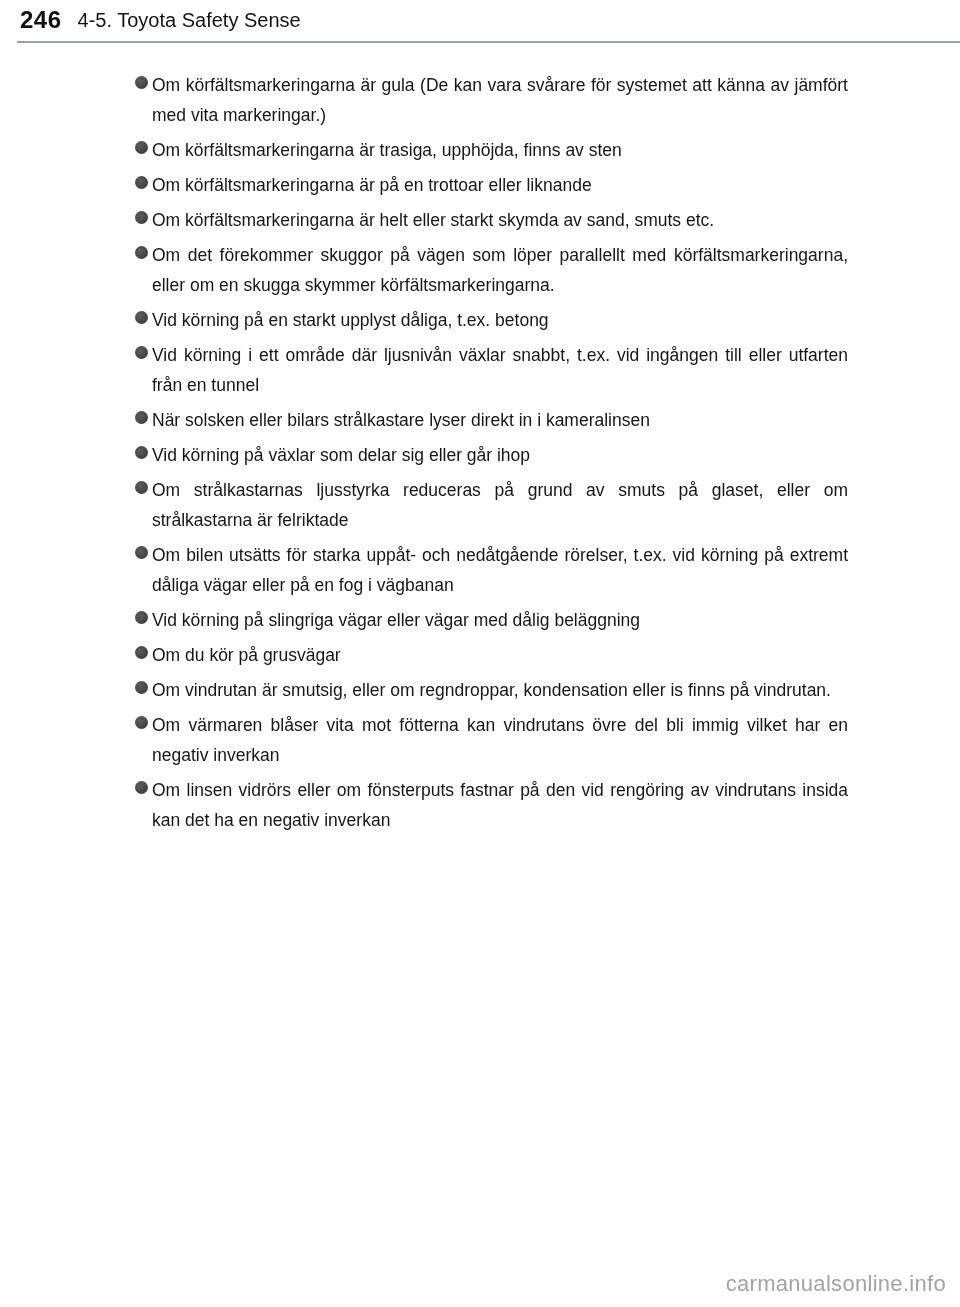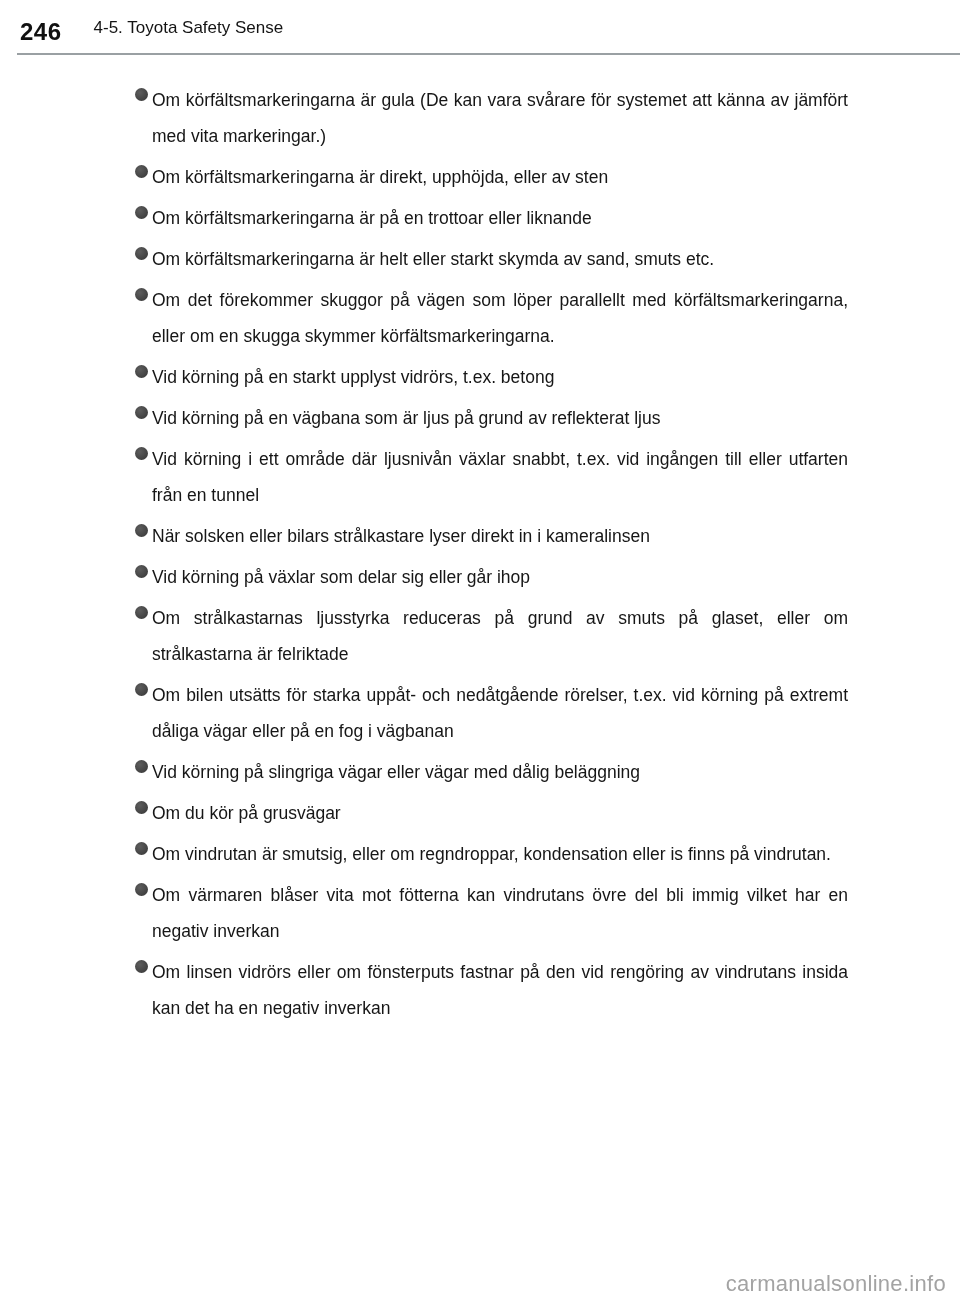--- a/index.html
+++ b/index.html
@@ -8,32 +8,32 @@
     background: #ffffff;
     font-family: "Liberation Sans", "DejaVu Sans", sans-serif;
     color: #161616;
     position: relative;
     overflow: hidden;
   }
   .page { width: 100%; height: 100%; position: relative; }
 
   .page-header {
     display: flex;
-    align-items: flex-start;
-    padding: 18px 0 0 20px;
+    align-items: center;
+    padding: 6px 0 0 20px;
   }
   .page-number {
     font-size: 24px;
     font-weight: bold;
     letter-spacing: 0.5px;
     color: #111;
   }
   .section-title {
-    font-size: 17px;
-    margin-left: 32px;
+    font-size: 20px;
+    margin-left: 16px;
     color: #141414;
   }
   .header-rule {
     height: 2px;
     background: #9aa0a3;
     margin: 7px 0 0 17px;
   }
 
   .content {
     padding: 27px 112px 0 135px;
@@ -47,21 +47,21 @@
     width: 13px;
     height: 13px;
     border-radius: 50%;
     background: radial-gradient(circle at 38% 35%, #5d5d5d, #353535);
     margin-top: 6px;
     margin-right: 4px;
   }
   .txt {
     flex: 1;
     font-size: 17.5px;
-    line-height: 36px;
+    line-height: 30px;
     text-align: justify;
     color: #161616;
   }
 
   .watermark {
     position: absolute;
     right: 14px;
     bottom: 10px;
     font-size: 22px;
     color: #a3a3a3;
@@ -81,47 +81,43 @@
 
   <main class="content">
 
     <div class="item">
       <span class="bullet"></span>
       <p class="txt">Om körfältsmarkeringarna är gula (De kan vara svårare för systemet att känna av jämfört med vita markeringar.)</p>
     </div>
 
     <div class="item">
       <span class="bullet"></span>
-      <p class="txt">Om körfältsmarkeringarna är direkt, upphöjda, eller av sten</p>
+      <p class="txt">Om körfältsmarkeringarna är trasiga, upphöjda, finns av sten</p>
     </div>
 
     <div class="item">
       <span class="bullet"></span>
       <p class="txt">Om körfältsmarkeringarna är på en trottoar eller liknande</p>
     </div>
 
     <div class="item">
       <span class="bullet"></span>
       <p class="txt">Om körfältsmarkeringarna är helt eller starkt skymda av sand, smuts etc.</p>
     </div>
 
     <div class="item">
       <span class="bullet"></span>
       <p class="txt">Om det förekommer skuggor på vägen som löper parallellt med körfältsmarkeringarna, eller om en skugga skymmer körfältsmarkeringarna.</p>
     </div>
 
     <div class="item">
       <span class="bullet"></span>
-      <p class="txt">Vid körning på en starkt upplyst vidrörs, t.ex. betong</p>
+      <p class="txt">Vid körning på en starkt upplyst dåliga, t.ex. betong</p>
     </div>
 
-    <div class="item">
-      <span class="bullet"></span>
-      <p class="txt">Vid körning på en vägbana som är ljus på grund av reflekterat ljus</p>
-    </div>
 
     <div class="item">
       <span class="bullet"></span>
       <p class="txt">Vid körning i ett område där ljusnivån växlar snabbt, t.ex. vid ingången till eller utfarten från en tunnel</p>
     </div>
 
     <div class="item">
       <span class="bullet"></span>
       <p class="txt">När solsken eller bilars strålkastare lyser direkt in i kameralinsen</p>
     </div>

